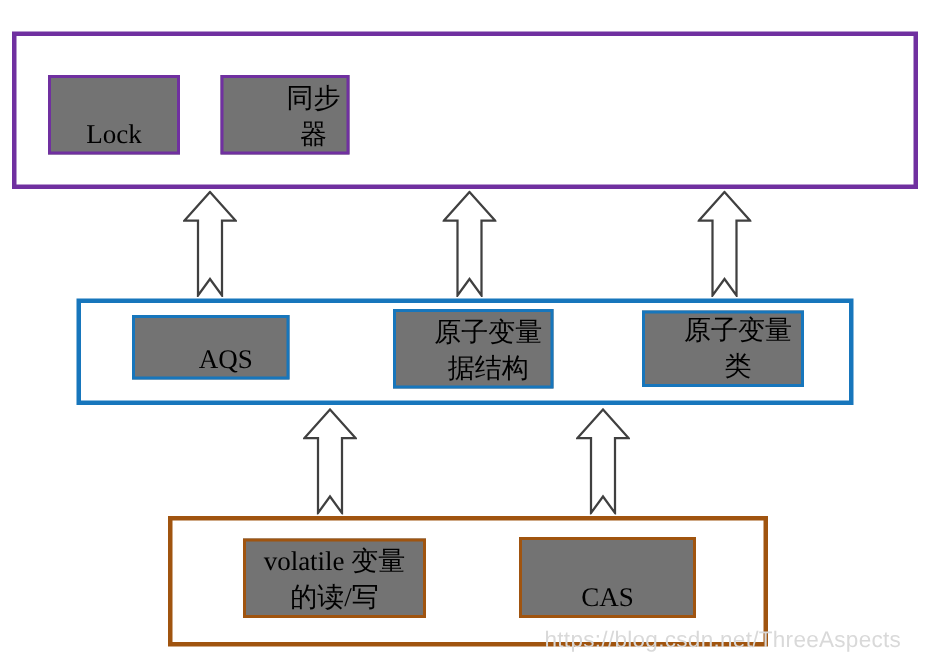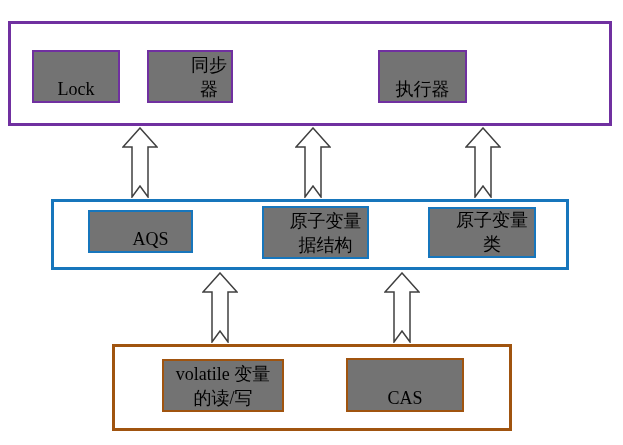--- a/index.html
+++ b/index.html
@@ -73,23 +73,20 @@
 
 <div class="canvas">
 
   <div class="layer layer-top">
     <div class="box b-lock">
       <span class="box-label">Lock</span>
     </div>
     <div class="box b-sync">
       <span class="box-label">同步器</span>
     </div>
-    <div class="box b-exec">
-      <span class="box-label">执行器</span>
-    </div>
   </div>
 
   <svg class="arrow a1" viewBox="0 0 36 71">
     <polygon points="18,1 35,20 26,20 26,70 18,59 10,70 10,20 1,20" fill="#ffffff" stroke="#404040" stroke-width="1.5"></polygon>
   </svg>
   <svg class="arrow a2" viewBox="0 0 36 71">
     <polygon points="18,1 35,20 26,20 26,70 18,59 10,70 10,20 1,20" fill="#ffffff" stroke="#404040" stroke-width="1.5"></polygon>
   </svg>
   <svg class="arrow a3" viewBox="0 0 36 71">
     <polygon points="18,1 35,20 26,20 26,70 18,59 10,70 10,20 1,20" fill="#ffffff" stroke="#404040" stroke-width="1.5"></polygon>
@@ -119,14 +116,15 @@
   <div class="layer layer-bot">
     <div class="box b-vol">
       <span class="box-label">volatile 变量
 的读/写</span>
     </div>
     <div class="box b-cas">
       <span class="box-label">CAS</span>
     </div>
   </div>
 
+  <div class="watermark">https://blog.csdn.net/ThreeAspects</div>
 
 </div>
 
 </body></html>

